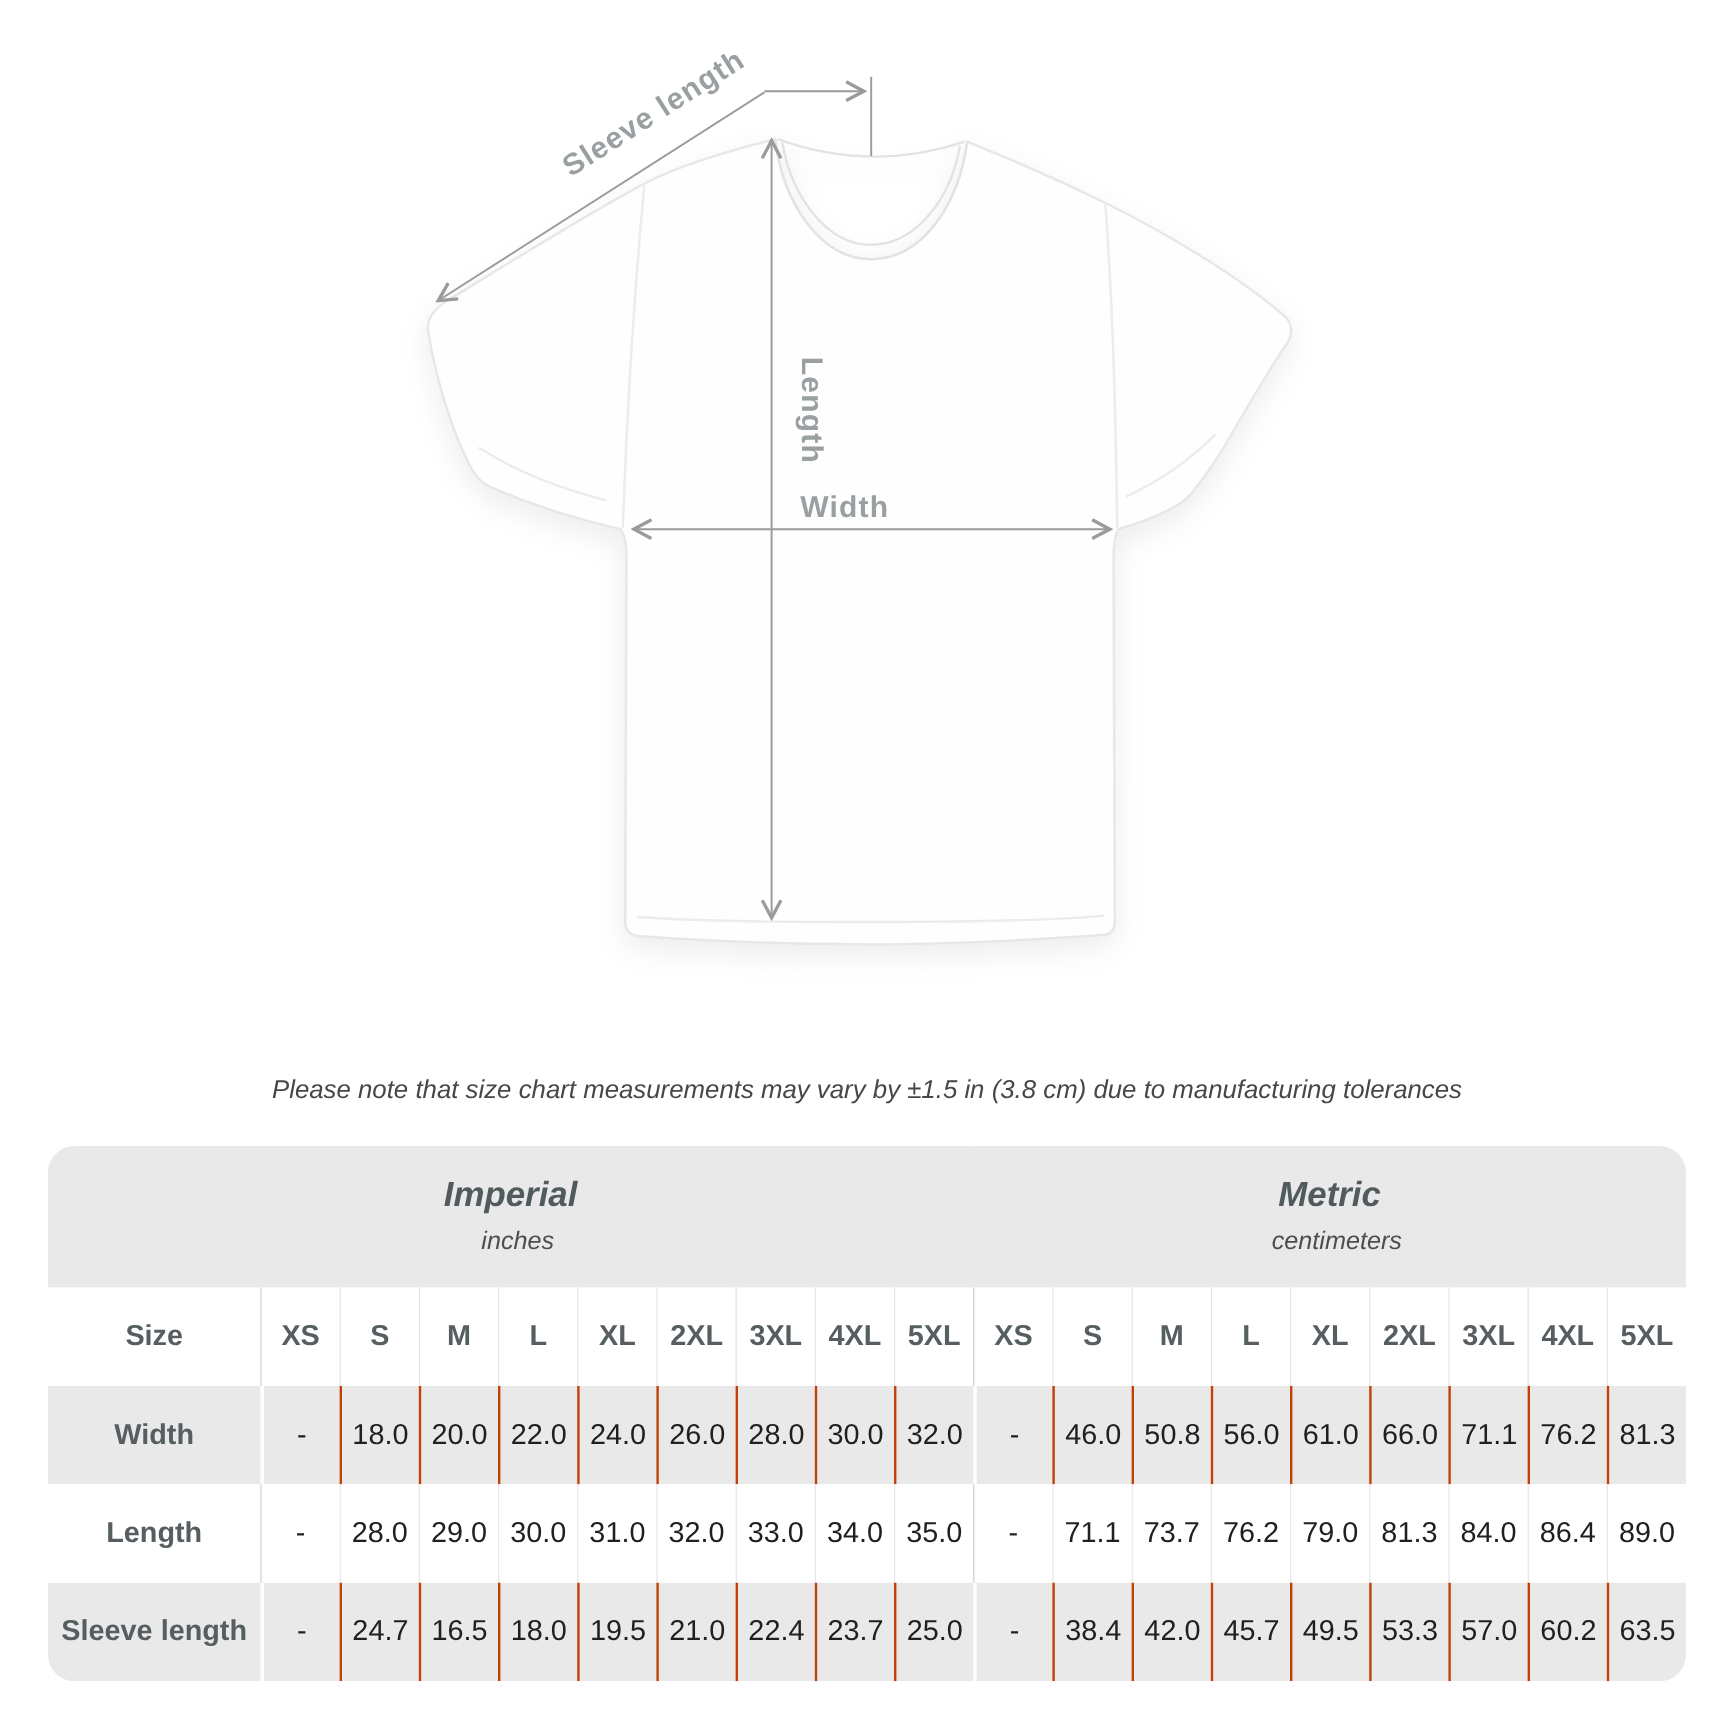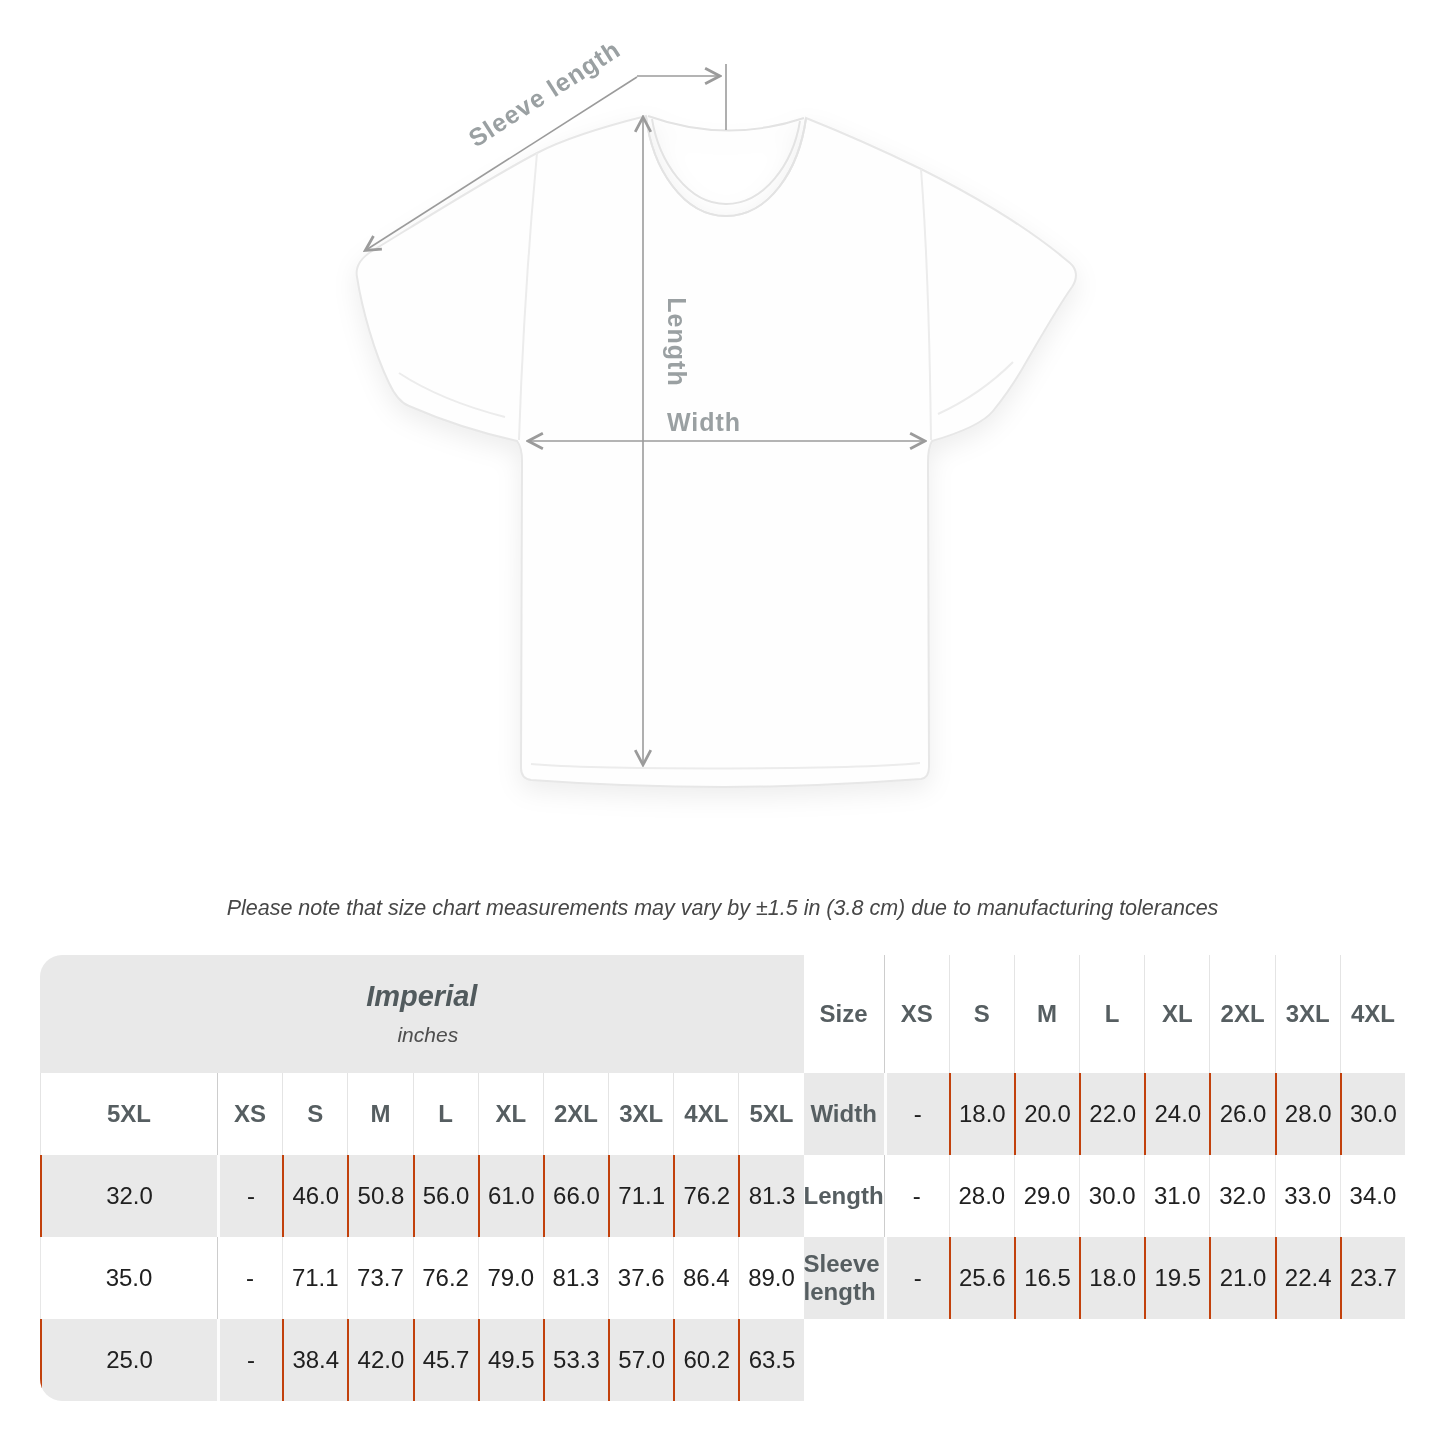--- a/index.html
+++ b/index.html
@@ -107,20 +107,24 @@
   </svg>
 
   <div class="chart-subtitle">Please note that size chart measurements may vary by ±1.5 in (3.8 cm) due to manufacturing tolerances</div>
 
   <div class="size-table">
 
     <div class="band band-left">
       <div class="band-title">Imperial</div>
       <div class="band-unit">inches</div>
     </div>
+    <div class="band band-right">
+      <div class="band-title">Metric</div>
+      <div class="band-unit">centimeters</div>
+    </div>
 
     <div class="row row-head">
       <div class="cell hcell">Size</div>
       <div class="cell hcell sec">XS</div>
       <div class="cell hcell">S</div>
       <div class="cell hcell">M</div>
       <div class="cell hcell">L</div>
       <div class="cell hcell">XL</div>
       <div class="cell hcell">2XL</div>
       <div class="cell hcell">3XL</div>
@@ -169,29 +173,29 @@
       <div class="cell">32.0</div>
       <div class="cell">33.0</div>
       <div class="cell">34.0</div>
       <div class="cell">35.0</div>
       <div class="cell sec">-</div>
       <div class="cell">71.1</div>
       <div class="cell">73.7</div>
       <div class="cell">76.2</div>
       <div class="cell">79.0</div>
       <div class="cell">81.3</div>
-      <div class="cell">37.6</div>
+      <div class="cell">84.0</div>
       <div class="cell">86.4</div>
       <div class="cell">89.0</div>
     </div>
 
     <div class="row row-gray">
       <div class="cell label-cell">Sleeve length</div>
       <div class="cell sec">-</div>
-      <div class="cell">25.6</div>
+      <div class="cell">24.7</div>
       <div class="cell">16.5</div>
       <div class="cell">18.0</div>
       <div class="cell">19.5</div>
       <div class="cell">21.0</div>
       <div class="cell">22.4</div>
       <div class="cell">23.7</div>
       <div class="cell">25.0</div>
       <div class="cell sec">-</div>
       <div class="cell">38.4</div>
       <div class="cell">42.0</div>

